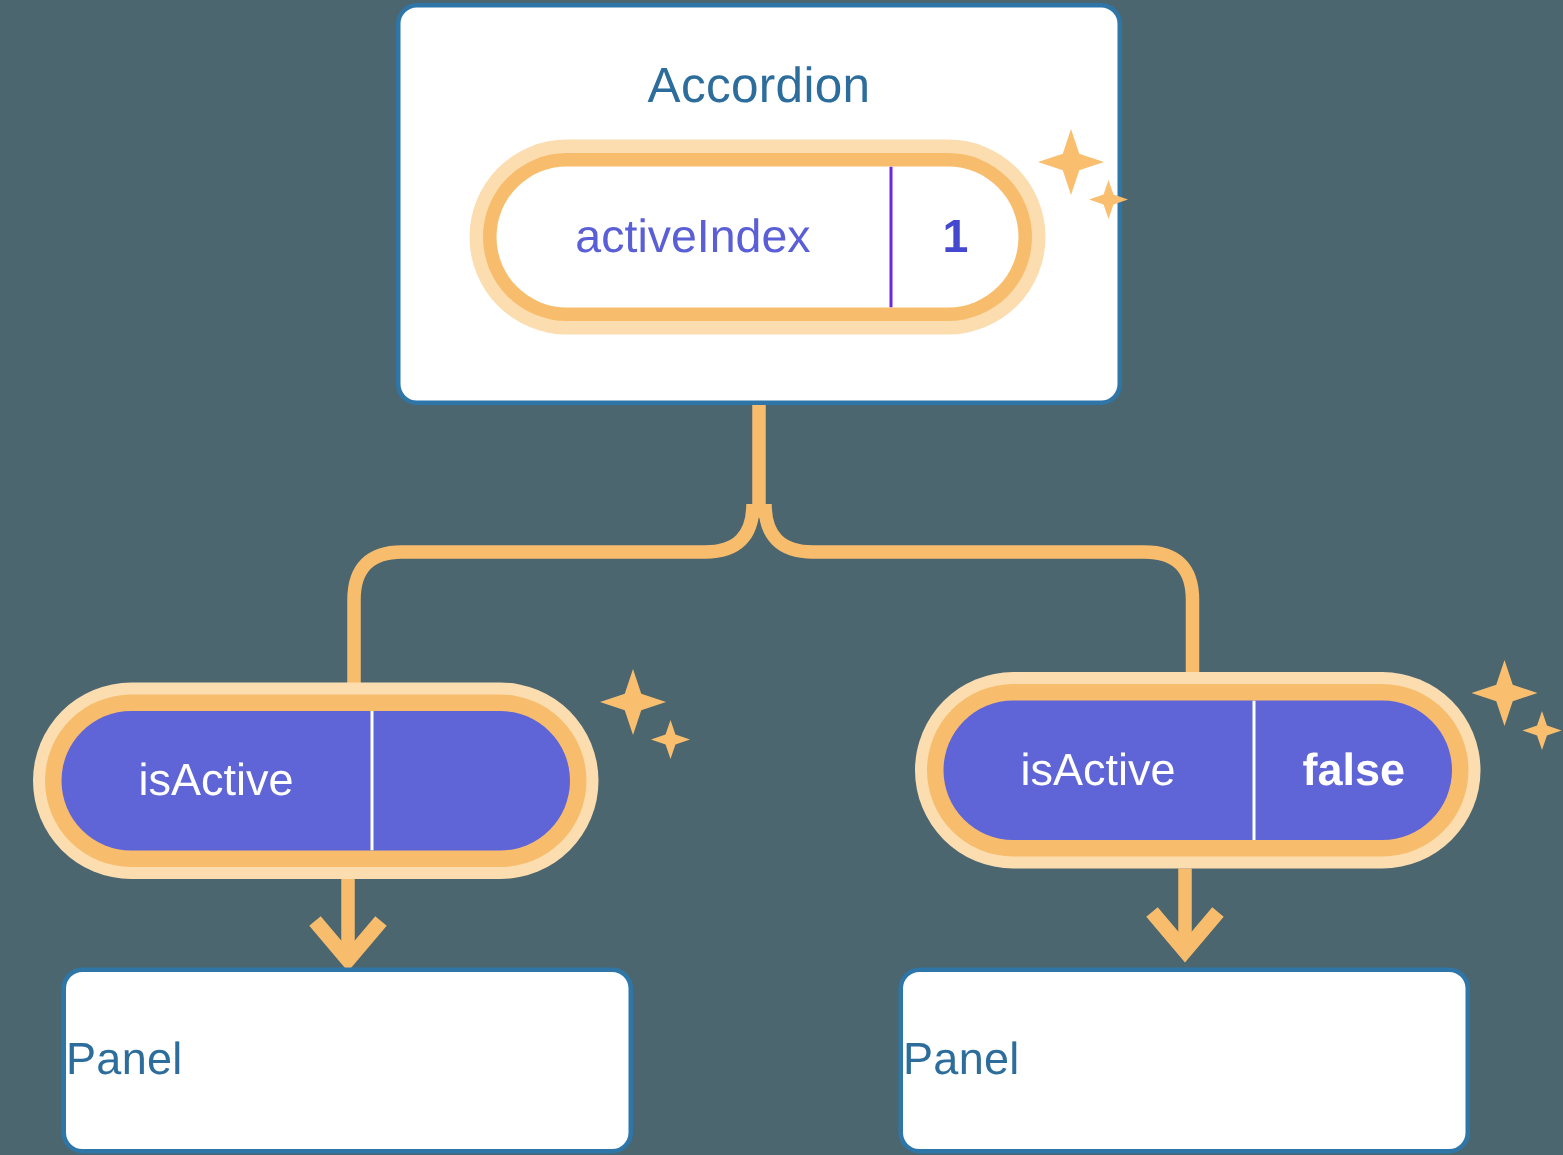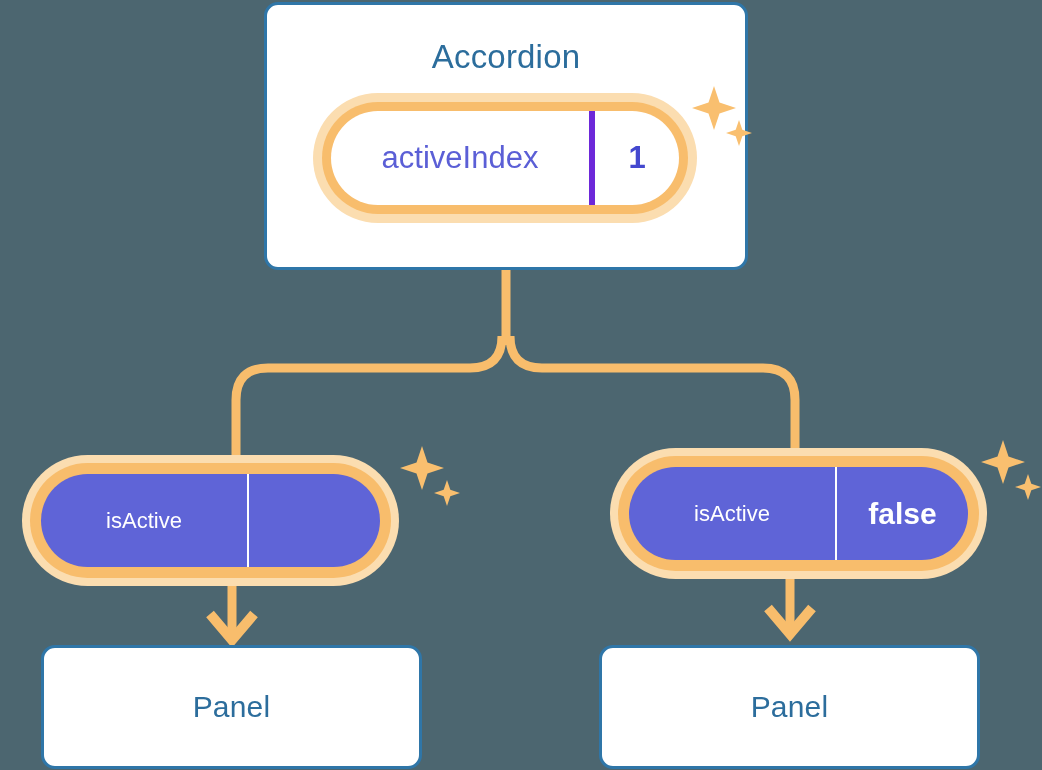--- a/index.html
+++ b/index.html
@@ -56,21 +56,20 @@
   #accordion-card .card-title {
     margin-top: 33px;
   }
 
   .panel-card {
     top: 645px;
     width: 381px;
     height: 124px;
     display: flex;
     align-items: center;
-    justify-content: center;
   }
   #panel-left  { left: 41px; }
   #panel-right { left: 599px; }
   .panel-card .card-title {
     font-size: 30px;
   }
 
   
   .pill-wrap {
     position: absolute;
@@ -118,38 +117,38 @@
     width: 384px;
     height: 130px;
     padding: 9px;
   }
   #pill-top .pill-ring { padding: 9px; }
   #pill-top .pill-inner { background: #ffffff; }
   #pill-top .pill-key {
     flex: 0 0 264px;
     color: #5b5fd6;
     font-size: 31px;
-    border-right: 6px solid #6d28d9;
+    border-right: 2px solid #6d28d9;
   }
   #pill-top .pill-val {
     flex: 1 1 auto;
     color: #4448cf;
     font-size: 31px;
     font-weight: bold;
   }
 
   
   .pill-purple {
     padding: 8px;
   }
   .pill-purple .pill-ring { padding: 11px; }
   .pill-purple .pill-inner { background: #5f64d7; }
   .pill-purple .pill-key {
     color: #ffffff;
-    font-size: 22px;
+    font-size: 30px;
     border-right: 2px solid #ffffff;
   }
   .pill-purple .pill-val {
     color: #ffffff;
     font-size: 30px;
     font-weight: bold;
   }
 
   #pill-left {
     left: 22px;

